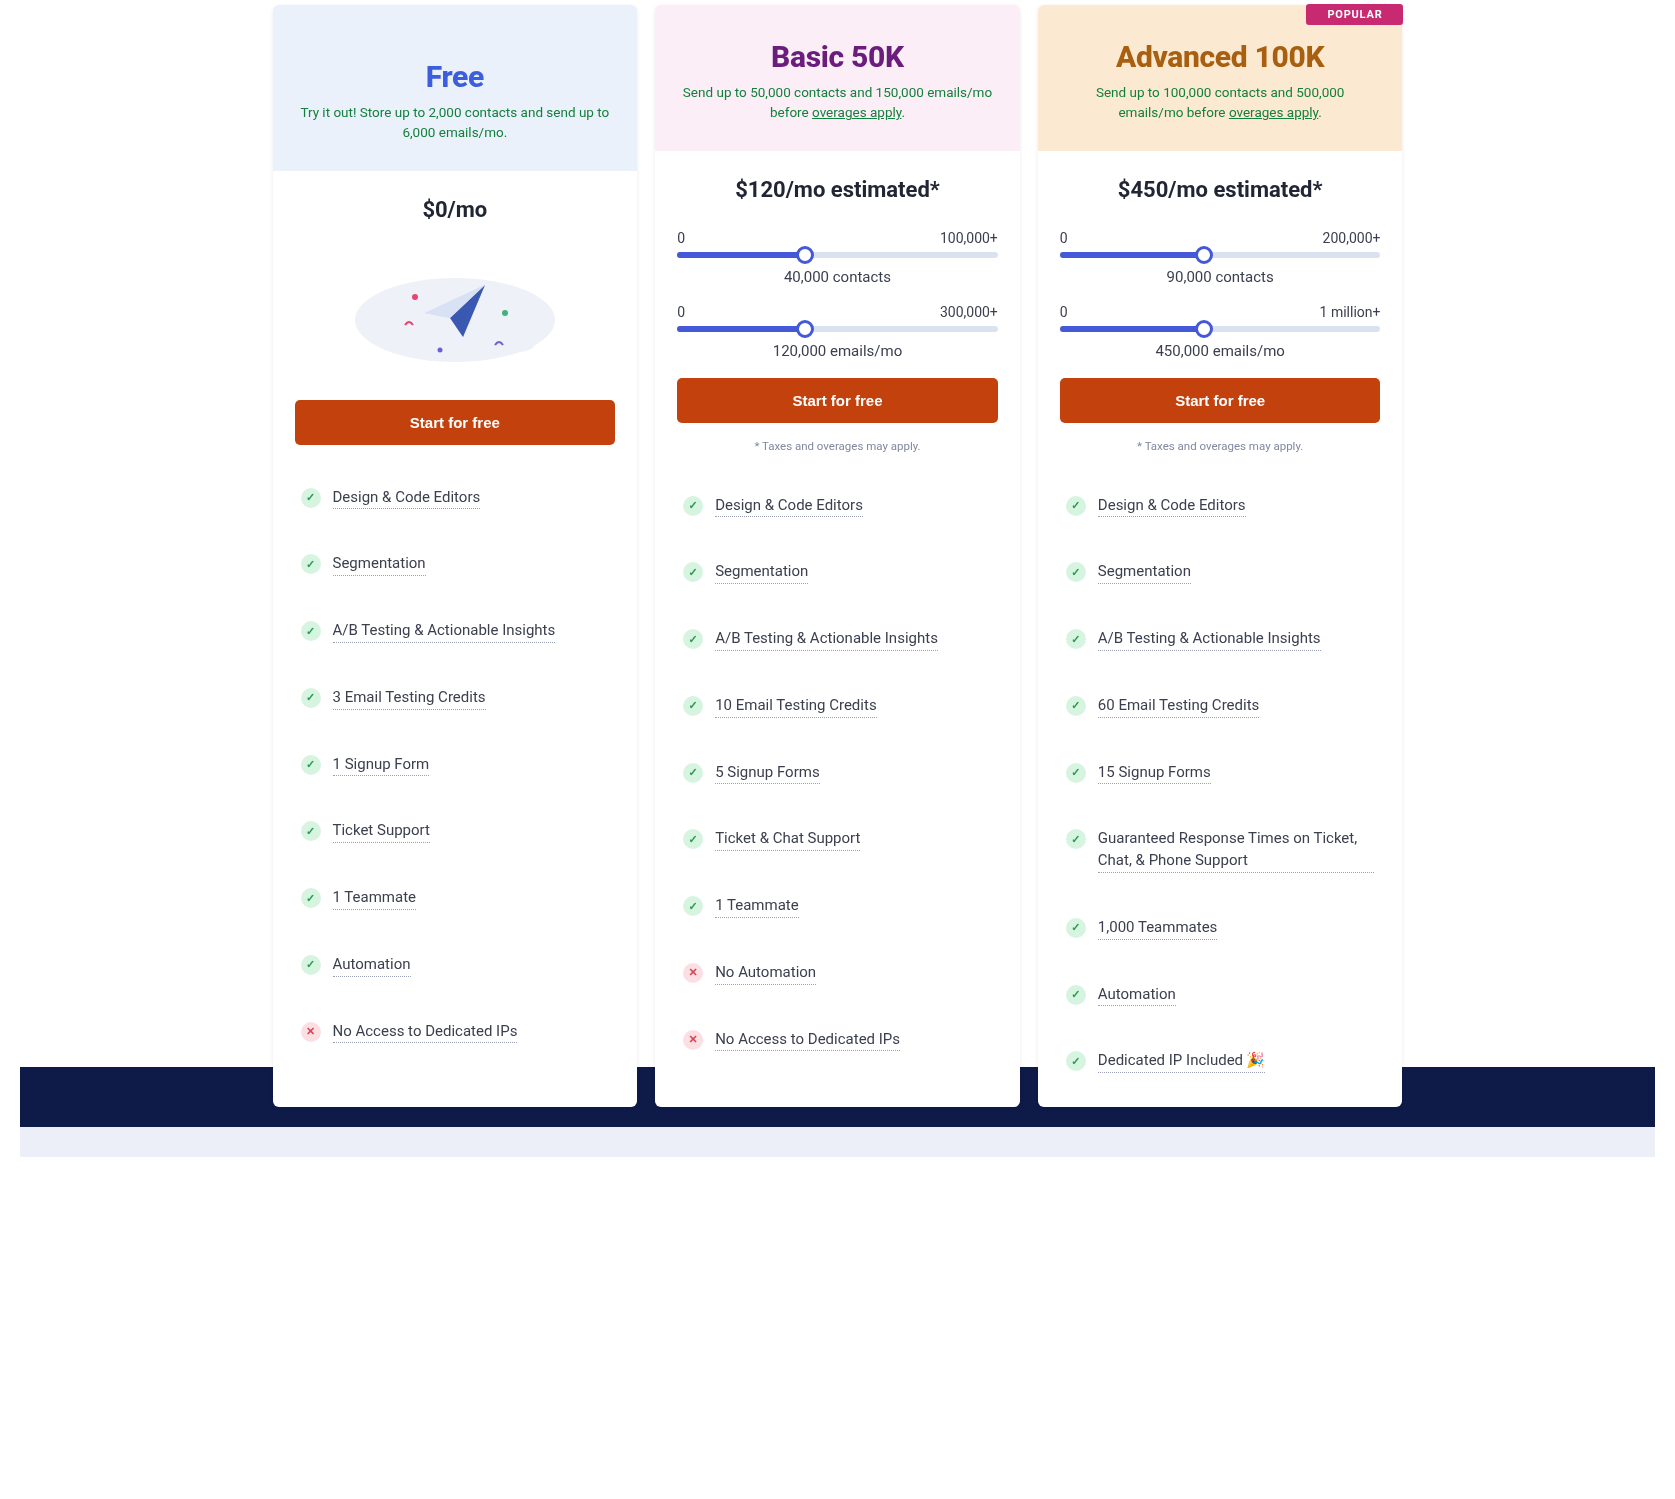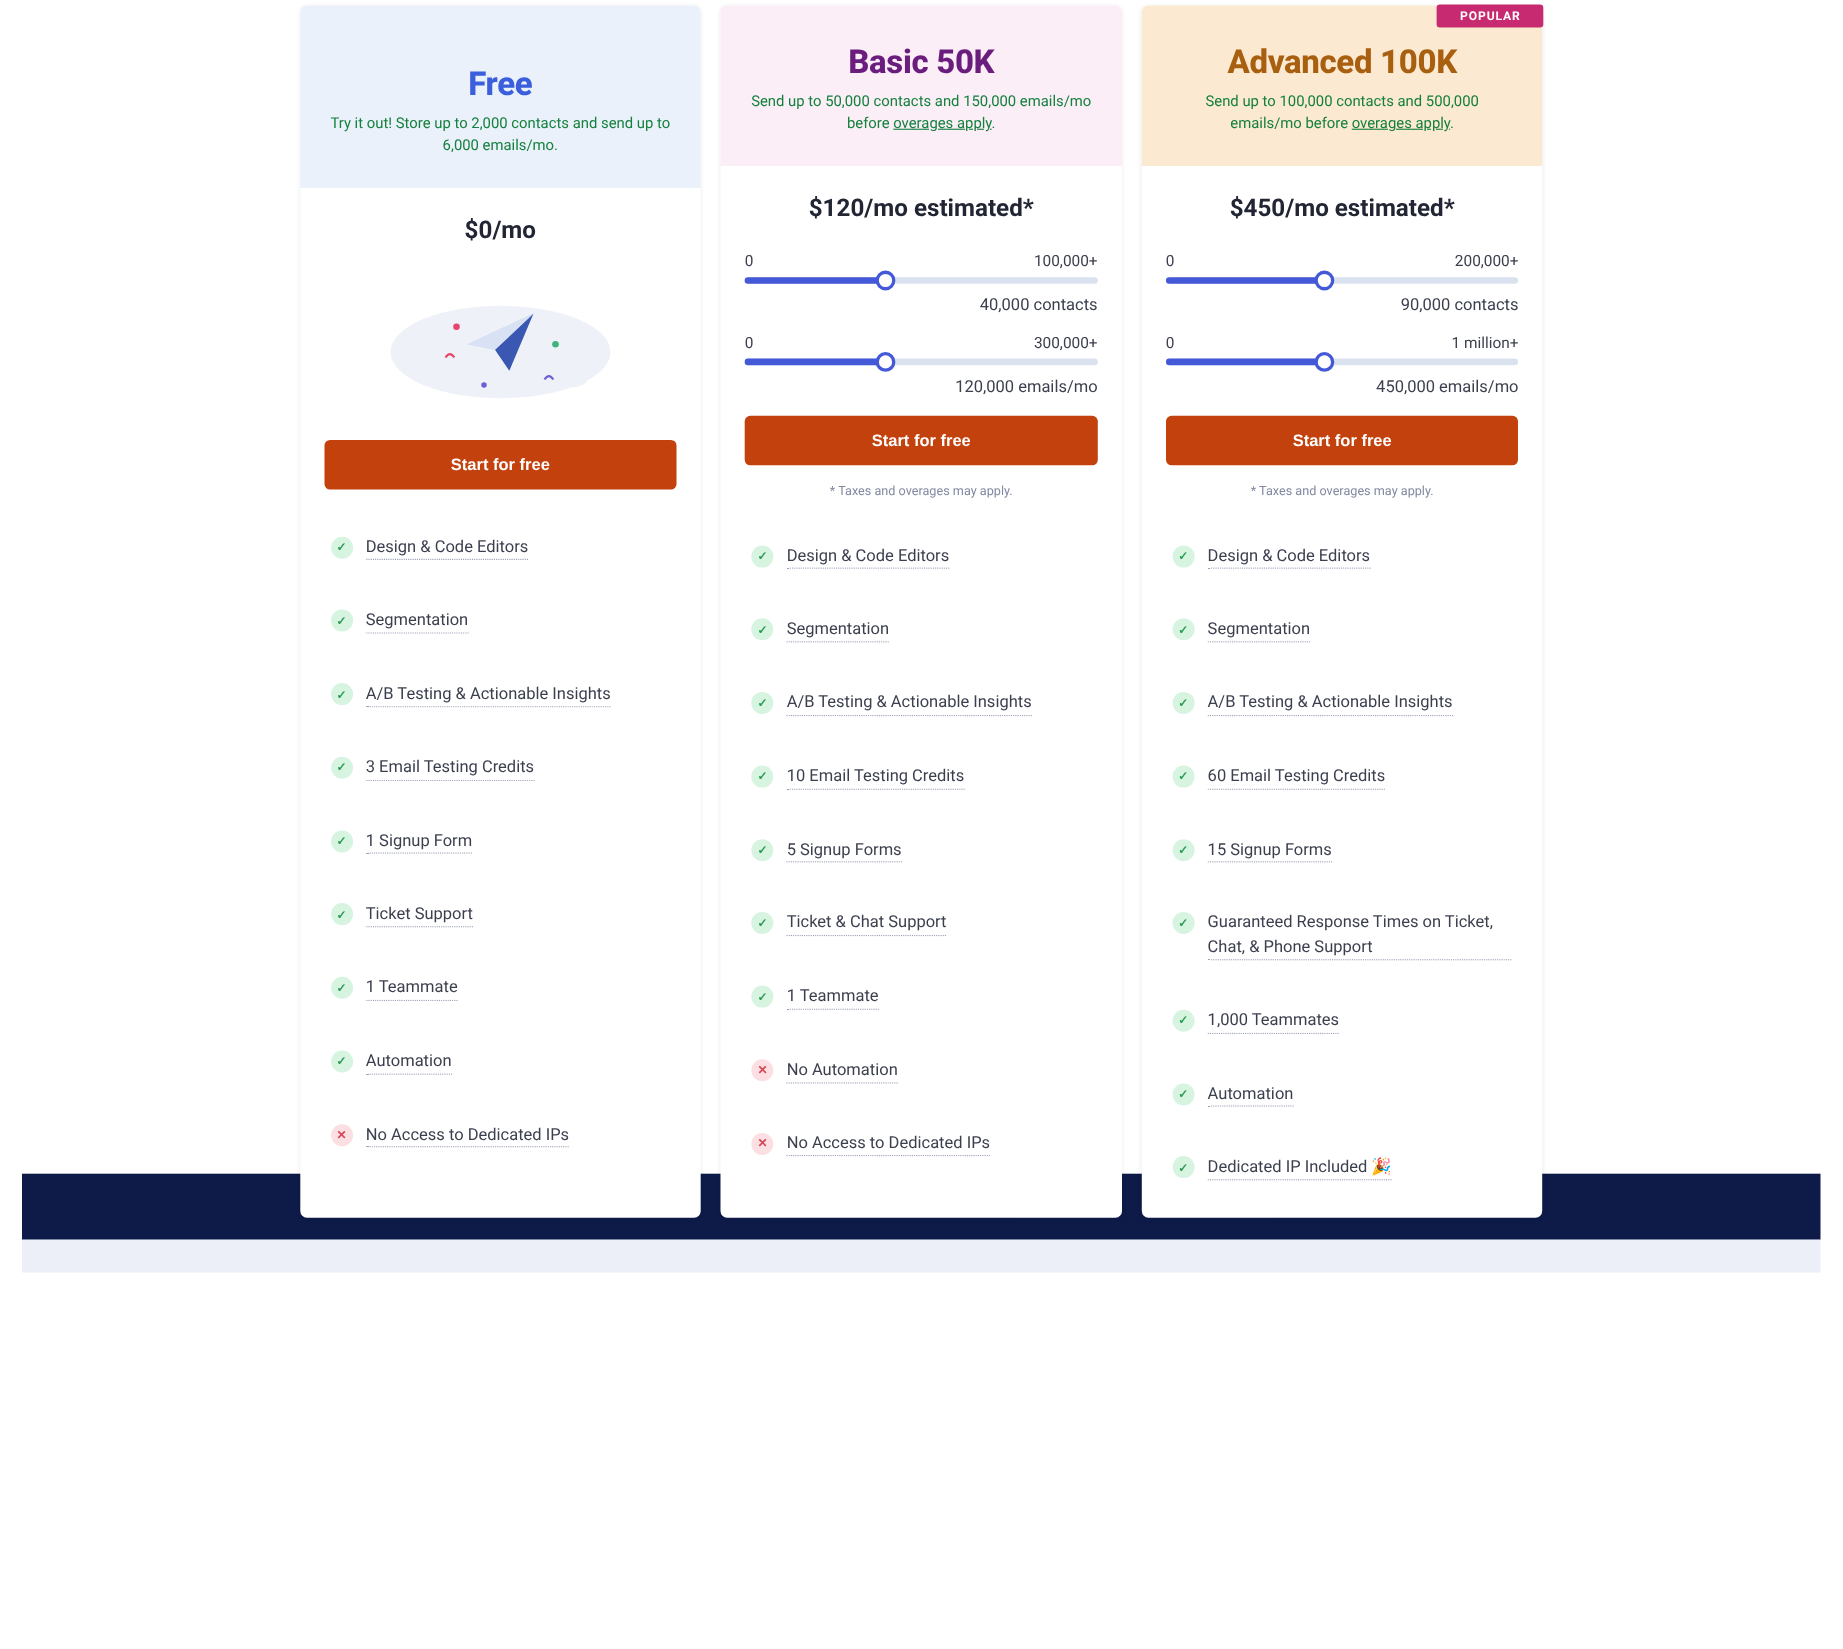--- a/index.html
+++ b/index.html
@@ -67,21 +67,21 @@
   }
   .slider-fill {
     position: absolute; left: 0; top: 0; height: 100%;
     background: #4459d8; border-radius: 3px;
   }
   .slider-thumb {
     position: absolute; top: 50%; transform: translate(-50%, -50%);
     width: 18px; height: 18px; background: #fff;
     border: 3px solid #4459d8; border-radius: 50%;
   }
-  .slider-readout { text-align: right; font-size: 15px; color: #3b3f4e; margin-top: 10px; }
+  .slider-readout { text-align: center; font-size: 15px; color: #3b3f4e; margin-top: 10px; }
   .cta-btn {
     display: block; width: 100%;
     background: #c2410c; color: #fff;
     border: none; border-radius: 5px;
     padding: 14px 0; font-size: 15px; font-weight: 600;
     cursor: pointer; margin-top: 4px;
   }
   .tax-note { text-align: center; font-size: 11.5px; color: #8188a0; margin-top: 16px; }
   .features { padding: 22px 28px 34px 28px; }
   .feature-row { display: flex; align-items: flex-start; margin-bottom: 44px; }

